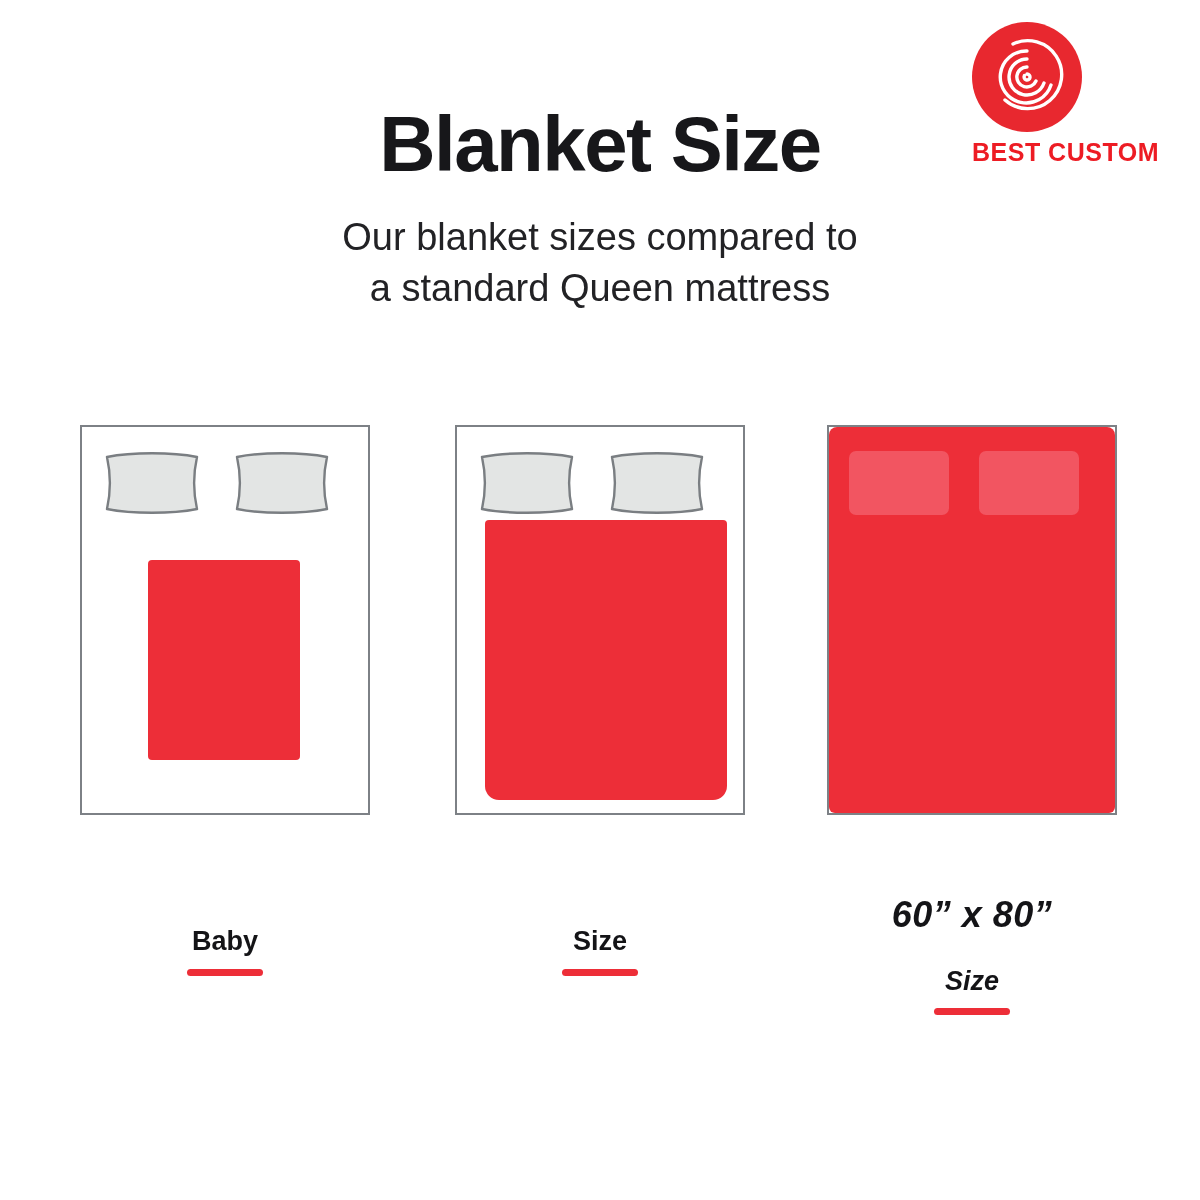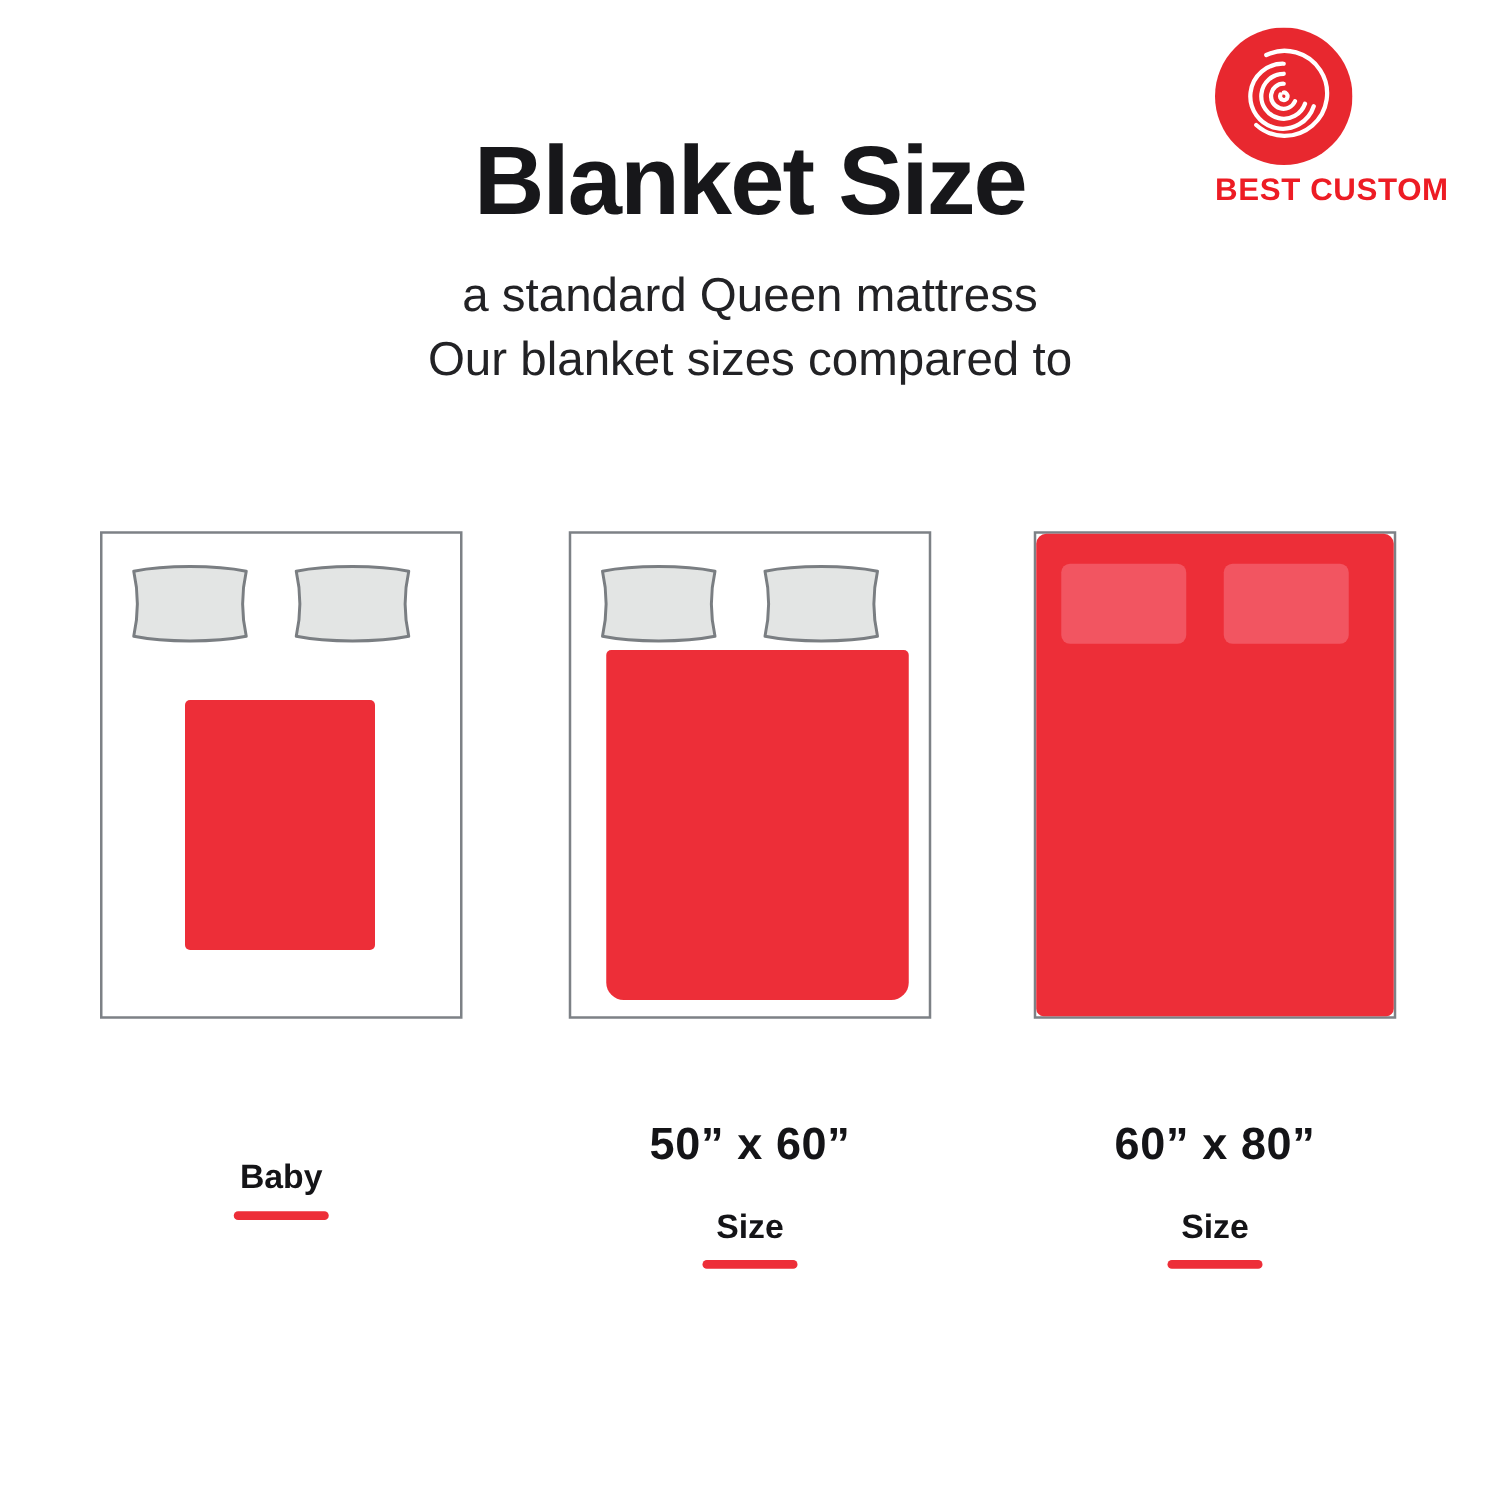--- a/index.html
+++ b/index.html
@@ -149,21 +149,21 @@
     height: 160px;
   }
   .label-group {
     position: absolute;
     top: 0;
     width: 290px;
     text-align: center;
   }
   .label-group[data-col="0"] { left: 80px; }
   .label-group[data-col="1"] { left: 455px; }
-  .label-group[data-col="2"] { left: 827px; }
+  .label-group[data-col="2"] { left: 827px; font-style: italic; }
 
   .dimension {
     font-size: 36px;
     font-weight: 700;
     color: #141417;
     letter-spacing: 0.5px;
     line-height: 1.1;
     font-family: "Liberation Sans", sans-serif;
   }
   .size-name {
@@ -195,22 +195,22 @@
       <path d="M55 29 a26 26 0 1 0 24 34"></path>
       <path d="M41 22 a34 34 0 1 1 -8 56"></path>
     </g>
   </svg>
   <div id="brand-name">BEST CUSTOM</div>
 </div>
 
 <div id="header">
   <h1 id="page-title">Blanket Size</h1>
   <div id="page-subtitle">
+    <div>Our blanket sizes compared to</div>
     <div>a standard Queen mattress</div>
-    <div>Our blanket sizes compared to</div>
   </div>
 </div>
 
 <div id="beds-row">
 
   <div class="bed-group" data-col="0">
     <div class="mattress"></div>
     <div class="pillow left">
       <svg viewBox="0 0 100 64" preserveAspectRatio="none">
         <path d="M5 6 C30 1, 70 1, 95 6 C91 24, 91 40, 95 58 C70 63, 30 63, 5 58 C9 40, 9 24, 5 6 Z" fill="#E3E5E4" stroke="#7A7E82" stroke-width="2.4" stroke-linejoin="round"></path>
@@ -250,21 +250,20 @@
 </div>
 
 <div id="labels-row">
 
   <div class="label-group" data-col="0">
     <div class="size-name">Baby</div>
     <div class="accent-bar"></div>
   </div>
 
   <div class="label-group" data-col="1">
-    <div class="dimension">50” x 60”</div>
     <div class="size-name">Size</div>
     <div class="accent-bar"></div>
   </div>
 
   <div class="label-group" data-col="2">
     <div class="dimension">60” x 80”</div>
     <div class="size-name">Size</div>
     <div class="accent-bar"></div>
   </div>
 

